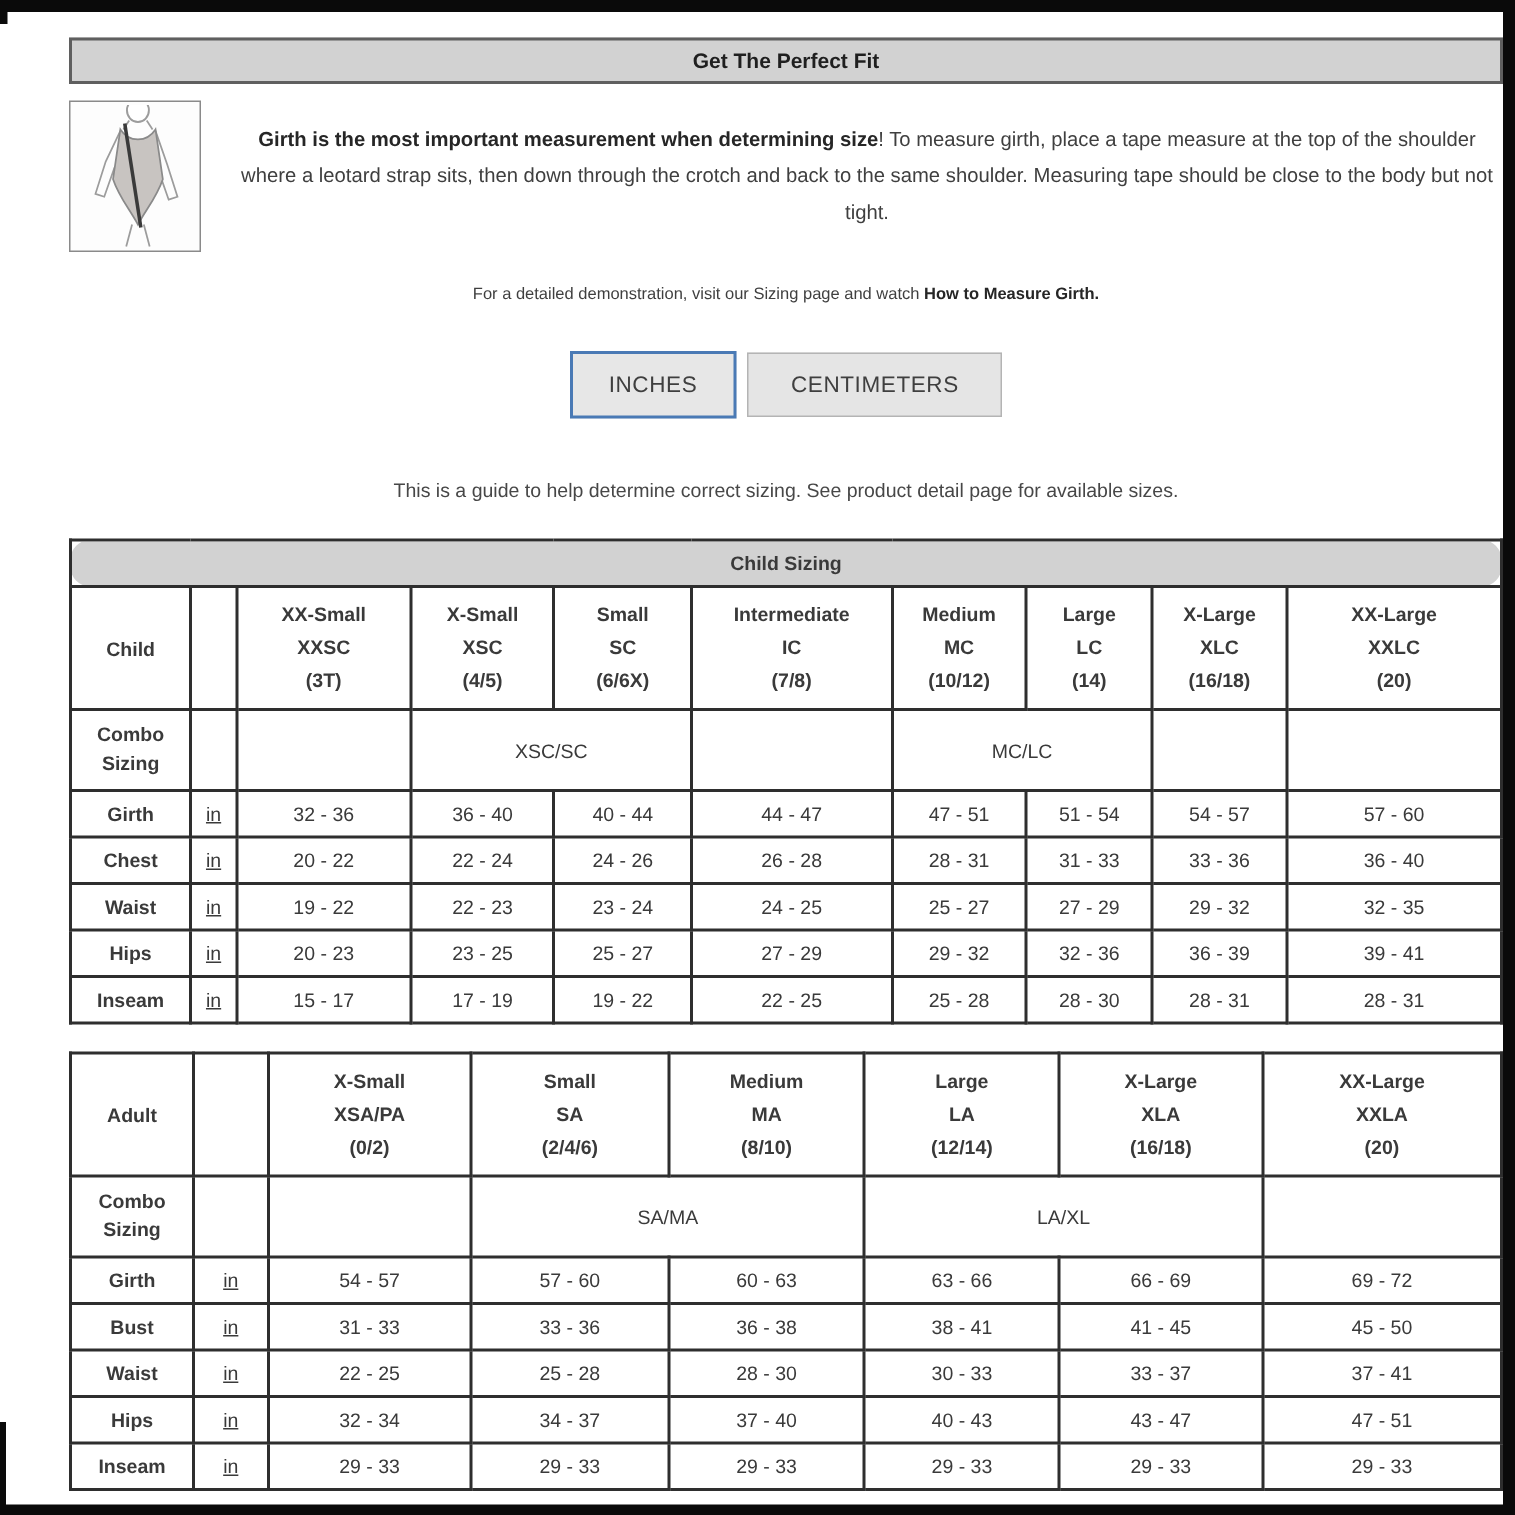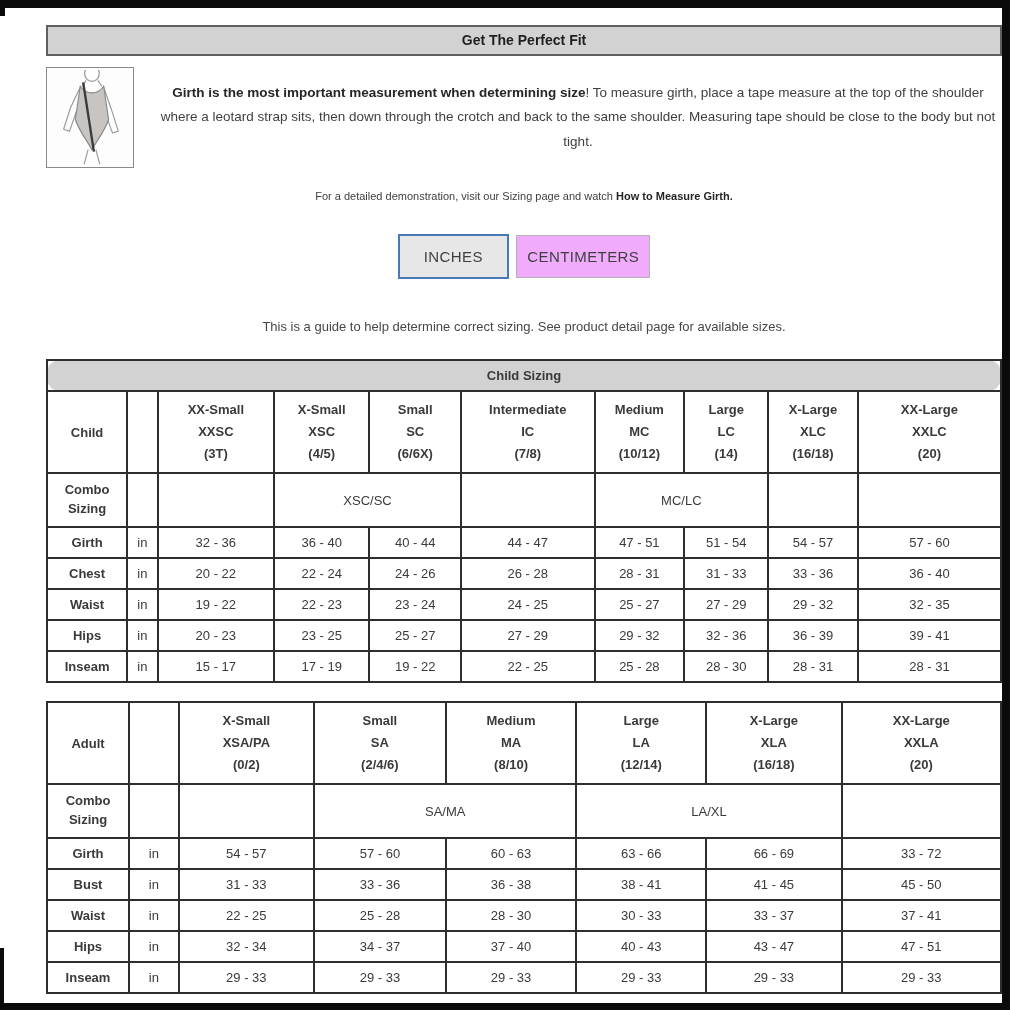--- a/index.html
+++ b/index.html
@@ -67,23 +67,23 @@
     color:#3f3f3f;
     cursor:pointer;
     vertical-align:middle;
   }
   button.unit.selected {
     background:#e7e7e7;
     border:2px solid #4a7ab5;
     padding:12px 24px;
   }
   button.unit.unselected {
-    background:#f0abfc;
+    background:#e5e5e5;
     border:1px solid #b4b4b4;
-    padding:12px 10px;
+    padding:12px 28px;
     margin-left:3px;
   }
 
   .note {
     text-align:center;
     font-size:13px;
     color:#474747;
     margin:40px 0 0;
   }
 
@@ -109,21 +109,21 @@
     font-size:13.5px;
     color:#1f1f1f;
     padding:5px 2px 6px;
     border-radius:13px;
   }
   td.size-head { font-weight:bold; color:#2d2d2d; line-height:1.7; padding:8px 2px; }
   td.size-head div { white-space:nowrap; }
   td.lbl { font-weight:bold; color:#2d2d2d; }
   td.combo-lbl { line-height:1.45; padding:9px 6px; }
   td.combo-cell { padding:16px 2px; color:#474747; }
-  td.unit { color:#4a4a4a; }
+  td.unit { color:#4a4a4a;text-decoration:underline; }
 </style>
 </head>
 <body>
 
 <div class="frame frame-top"></div>
 <div class="frame frame-right"></div>
 <div class="frame frame-bottom"></div>
 <div class="frame frame-left-top"></div>
 <div class="frame frame-left-bottom"></div>
 
@@ -352,21 +352,21 @@
             <td class="combo-cell" colspan="1"></td>
           </tr>
           <tr>
             <td class="lbl">Girth</td>
             <td class="unit">in</td>
             <td class="val">54 - 57</td>
             <td class="val">57 - 60</td>
             <td class="val">60 - 63</td>
             <td class="val">63 - 66</td>
             <td class="val">66 - 69</td>
-            <td class="val">33 - 72</td>
+            <td class="val">69 - 72</td>
           </tr>
           <tr>
             <td class="lbl">Bust</td>
             <td class="unit">in</td>
             <td class="val">31 - 33</td>
             <td class="val">33 - 36</td>
             <td class="val">36 - 38</td>
             <td class="val">38 - 41</td>
             <td class="val">41 - 45</td>
             <td class="val">45 - 50</td>

